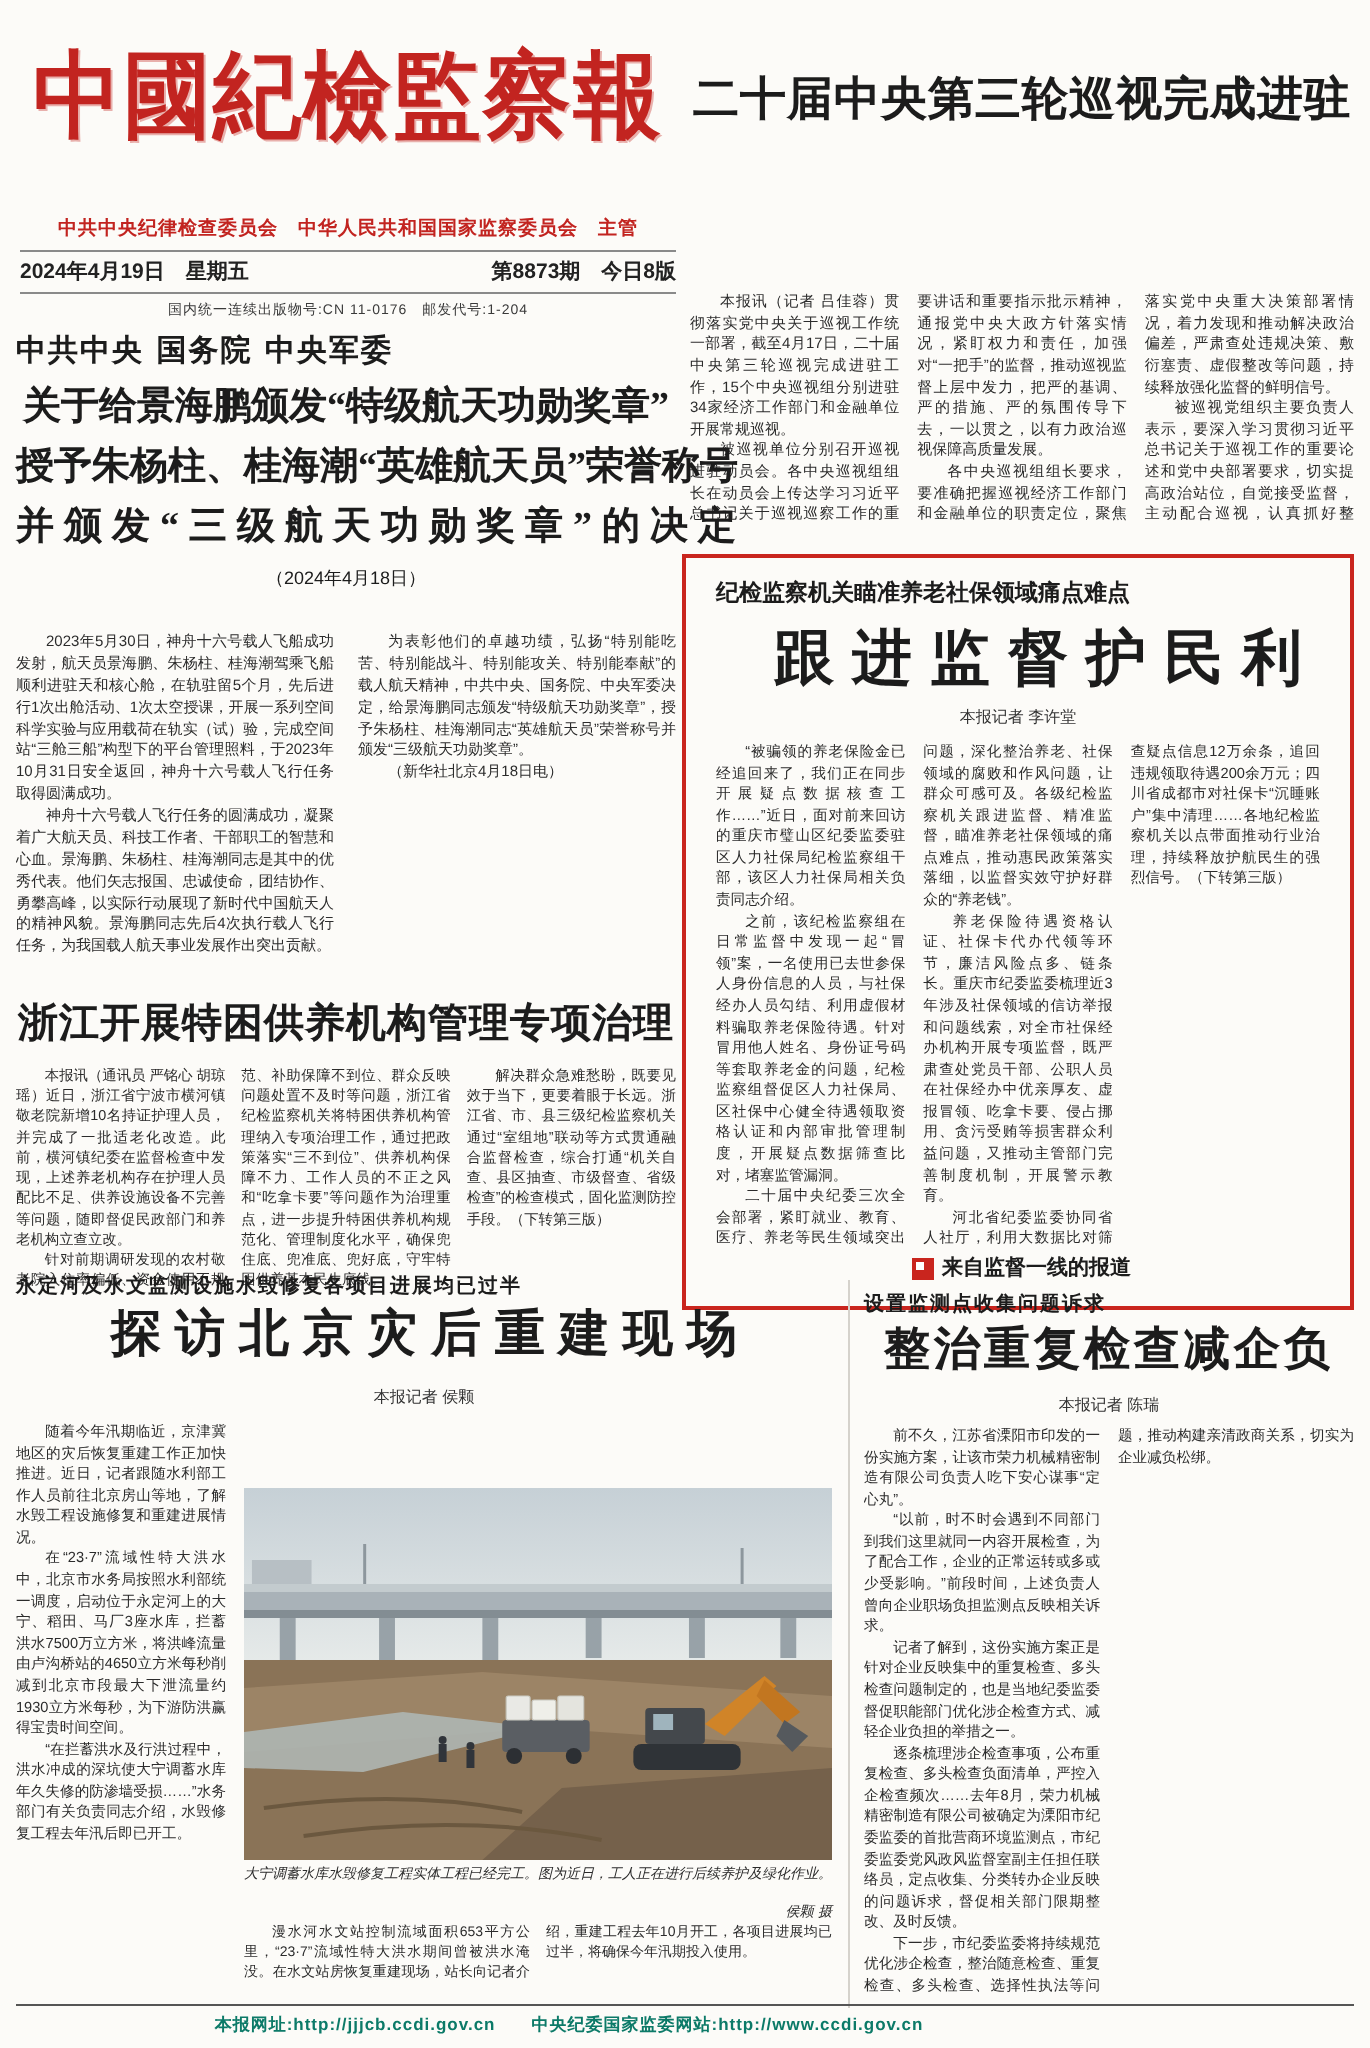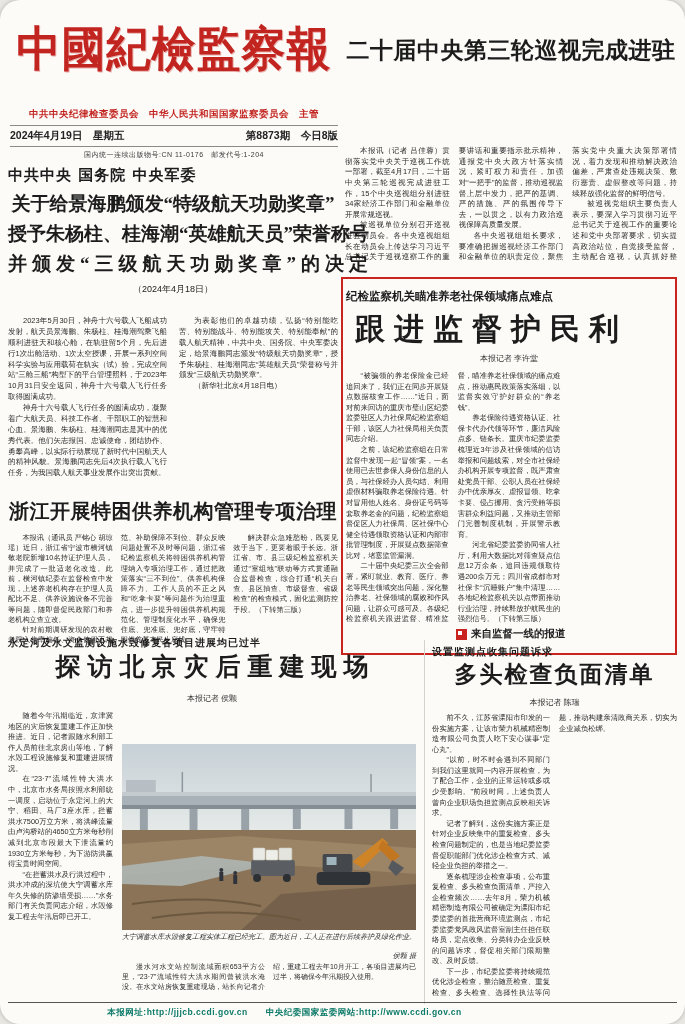--- a/index.html
+++ b/index.html
@@ -2,21 +2,20 @@
 <html><head>
 <meta charset="utf-8">
 <style>
   * { margin:0; padding:0; box-sizing:border-box; }
   html,body { background:#e9e7e2; }
   body { font-family:"Liberation Sans", sans-serif; }
   .page {
     position:relative; width:685px; height:1024px; margin:0 auto;
     background:#fcfbf8; color:#1c1c1c; overflow:hidden;
     box-shadow:0 0 4px rgba(0,0,0,.25);
-    border-radius:20px;
   }
   .abs { position:absolute; }
   .serif { font-family:"DejaVu Serif","Liberation Serif",serif; }
   .sans  { font-family:Liberation Serif, serif; }
 
   
   .mast-title {
     left:10px; top:24px; width:328px; text-align:center;
     font-size:44px; font-weight:900; color:#c22420; letter-spacing:1px;
     line-height:1.15; transform:scaleY(1.08); text-shadow:1px 1px 0 rgba(194,36,32,.35);
@@ -45,24 +44,24 @@
   .tr-headline {
     left:345px; top:36px; width:332px; text-align:center;
     font-size:23px; font-weight:900; line-height:1.25; letter-spacing:.5px;
   }
   .tr-body { left:345px; top:146px; width:332px; height:127px;
     column-count:3; column-gap:9px; font-size:7.5px; line-height:1.42; }
 
   
   .redbox {
     left:341px; top:277px; width:336px; height:378px;
-    border:2.5px solid #c9251e; padding:8px 3px; background:#fcfbf8;
+    border:2.5px solid #c9251e; padding:8px 15px; background:#fcfbf8;
   }
   .rb-kicker { font-size:11.5px; font-weight:700; margin-top:2px; }
-  .rb-headline { text-align:left; font-size:30px; font-weight:900;
+  .rb-headline { text-align:right; font-size:30px; font-weight:900;
     letter-spacing:9px; padding-left:9px; margin:5px 0 3px; }
   .rb-byline { font-size:8px; margin-bottom:7px; }
   .rb-body { height:256px; column-count:3; column-gap:9px; font-size:7.3px; line-height:1.45; }
 
   
   .dc-kicker { left:8px; top:166px; width:330px; font-size:15px; font-weight:700; letter-spacing:1px; }
   .dc-headlines { left:8px; top:189px; width:330px; text-align:center; }
   .dc-headlines div { font-size:19px; font-weight:900; line-height:30px; white-space:nowrap; }
   .dc-headlines div:nth-child(3) { letter-spacing:5px; }
   .dc-date { left:8px; top:283px; width:330px; text-align:center; font-size:9px; }
@@ -228,21 +227,21 @@
       <p>漫水河水文站控制流域面积653平方公里，“23·7”流域性特大洪水期间曾被洪水淹没。在水文站房恢复重建现场，站长向记者介绍，重建工程去年10月开工，各项目进展均已过半，将确保今年汛期投入使用。</p>
     </div>
 
   <div class="abs vdivider"></div>
 
   <div class="abs sr-label">
     <span class="flag-icon"></span>
     <span>来自监督一线的报道</span>
   </div>
   <div class="abs kicker sr-kicker">设置监测点收集问题诉求</div>
-  <div class="abs sr-headline serif">多头检查负面清单</div>
+  <div class="abs sr-headline serif">整治重复检查减企负</div>
   <div class="abs byline sr-byline">本报记者 陈瑞</div>
   <div class="abs sr-body bodytext">
       <p>前不久，江苏省溧阳市印发的一份实施方案，让该市荣力机械精密制造有限公司负责人吃下安心谋事“定心丸”。</p>
       <p>“以前，时不时会遇到不同部门到我们这里就同一内容开展检查，为了配合工作，企业的正常运转或多或少受影响。”前段时间，上述负责人曾向企业职场负担监测点反映相关诉求。</p>
       <p>记者了解到，这份实施方案正是针对企业反映集中的重复检查、多头检查问题制定的，也是当地纪委监委督促职能部门优化涉企检查方式、减轻企业负担的举措之一。</p>
       <p>逐条梳理涉企检查事项，公布重复检查、多头检查负面清单，严控入企检查频次……去年8月，荣力机械精密制造有限公司被确定为溧阳市纪委监委的首批营商环境监测点，市纪委监委党风政风监督室副主任担任联络员，定点收集、分类转办企业反映的问题诉求，督促相关部门限期整改、及时反馈。</p>
       <p>下一步，市纪委监委将持续规范优化涉企检查，整治随意检查、重复检查、多头检查、选择性执法等问题，推动构建亲清政商关系，切实为企业减负松绑。</p>
     </div>
 
   <div class="abs footer-rule"></div>

